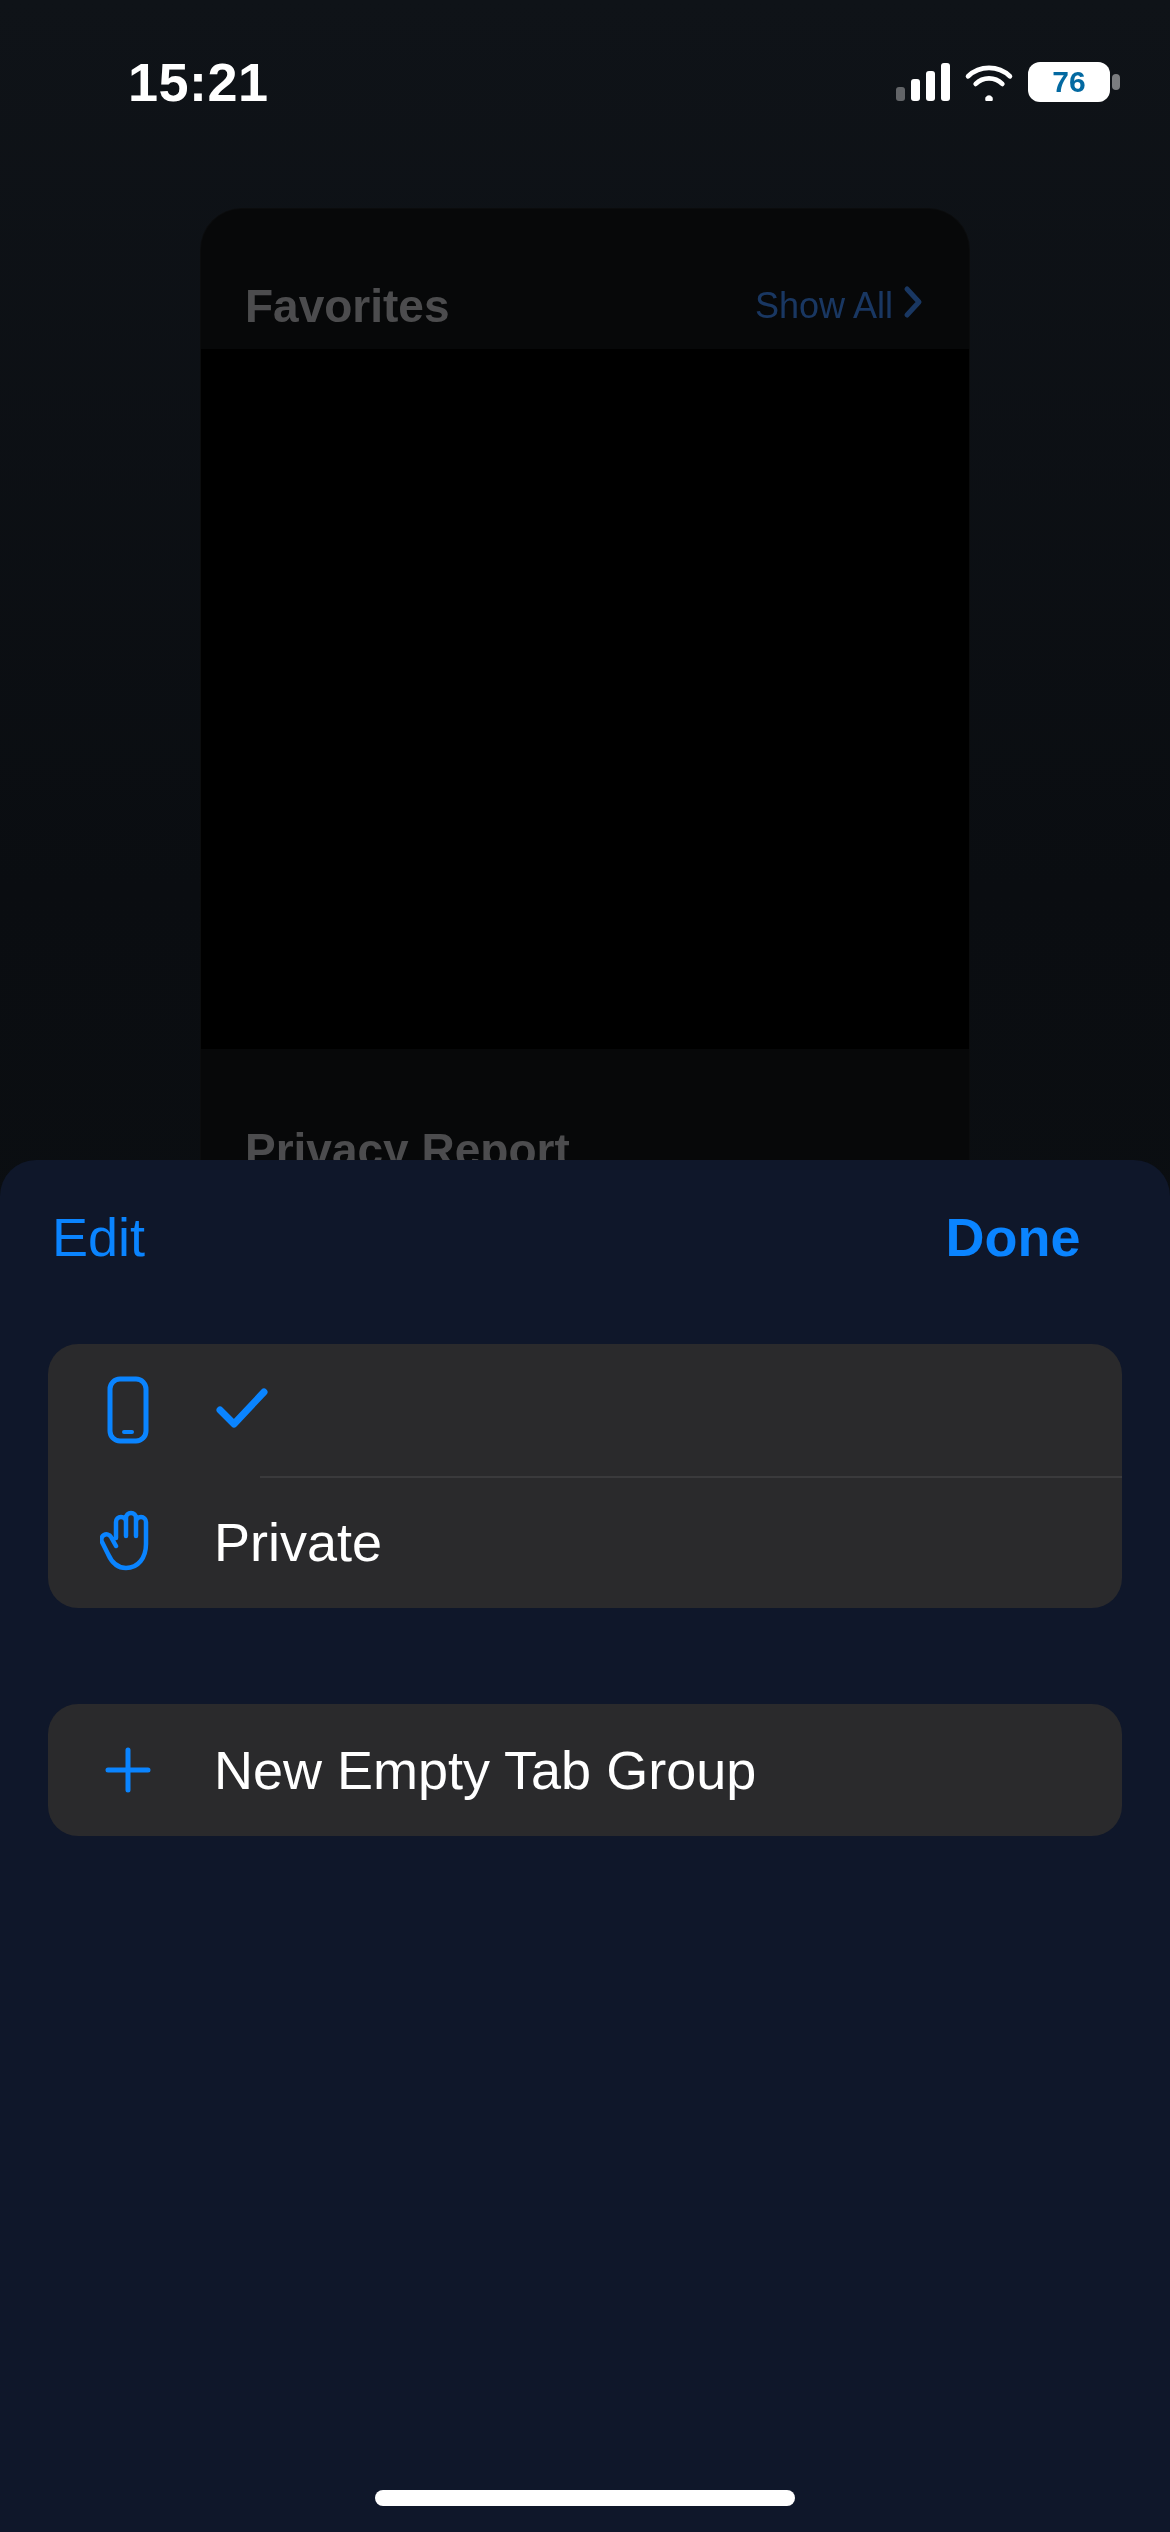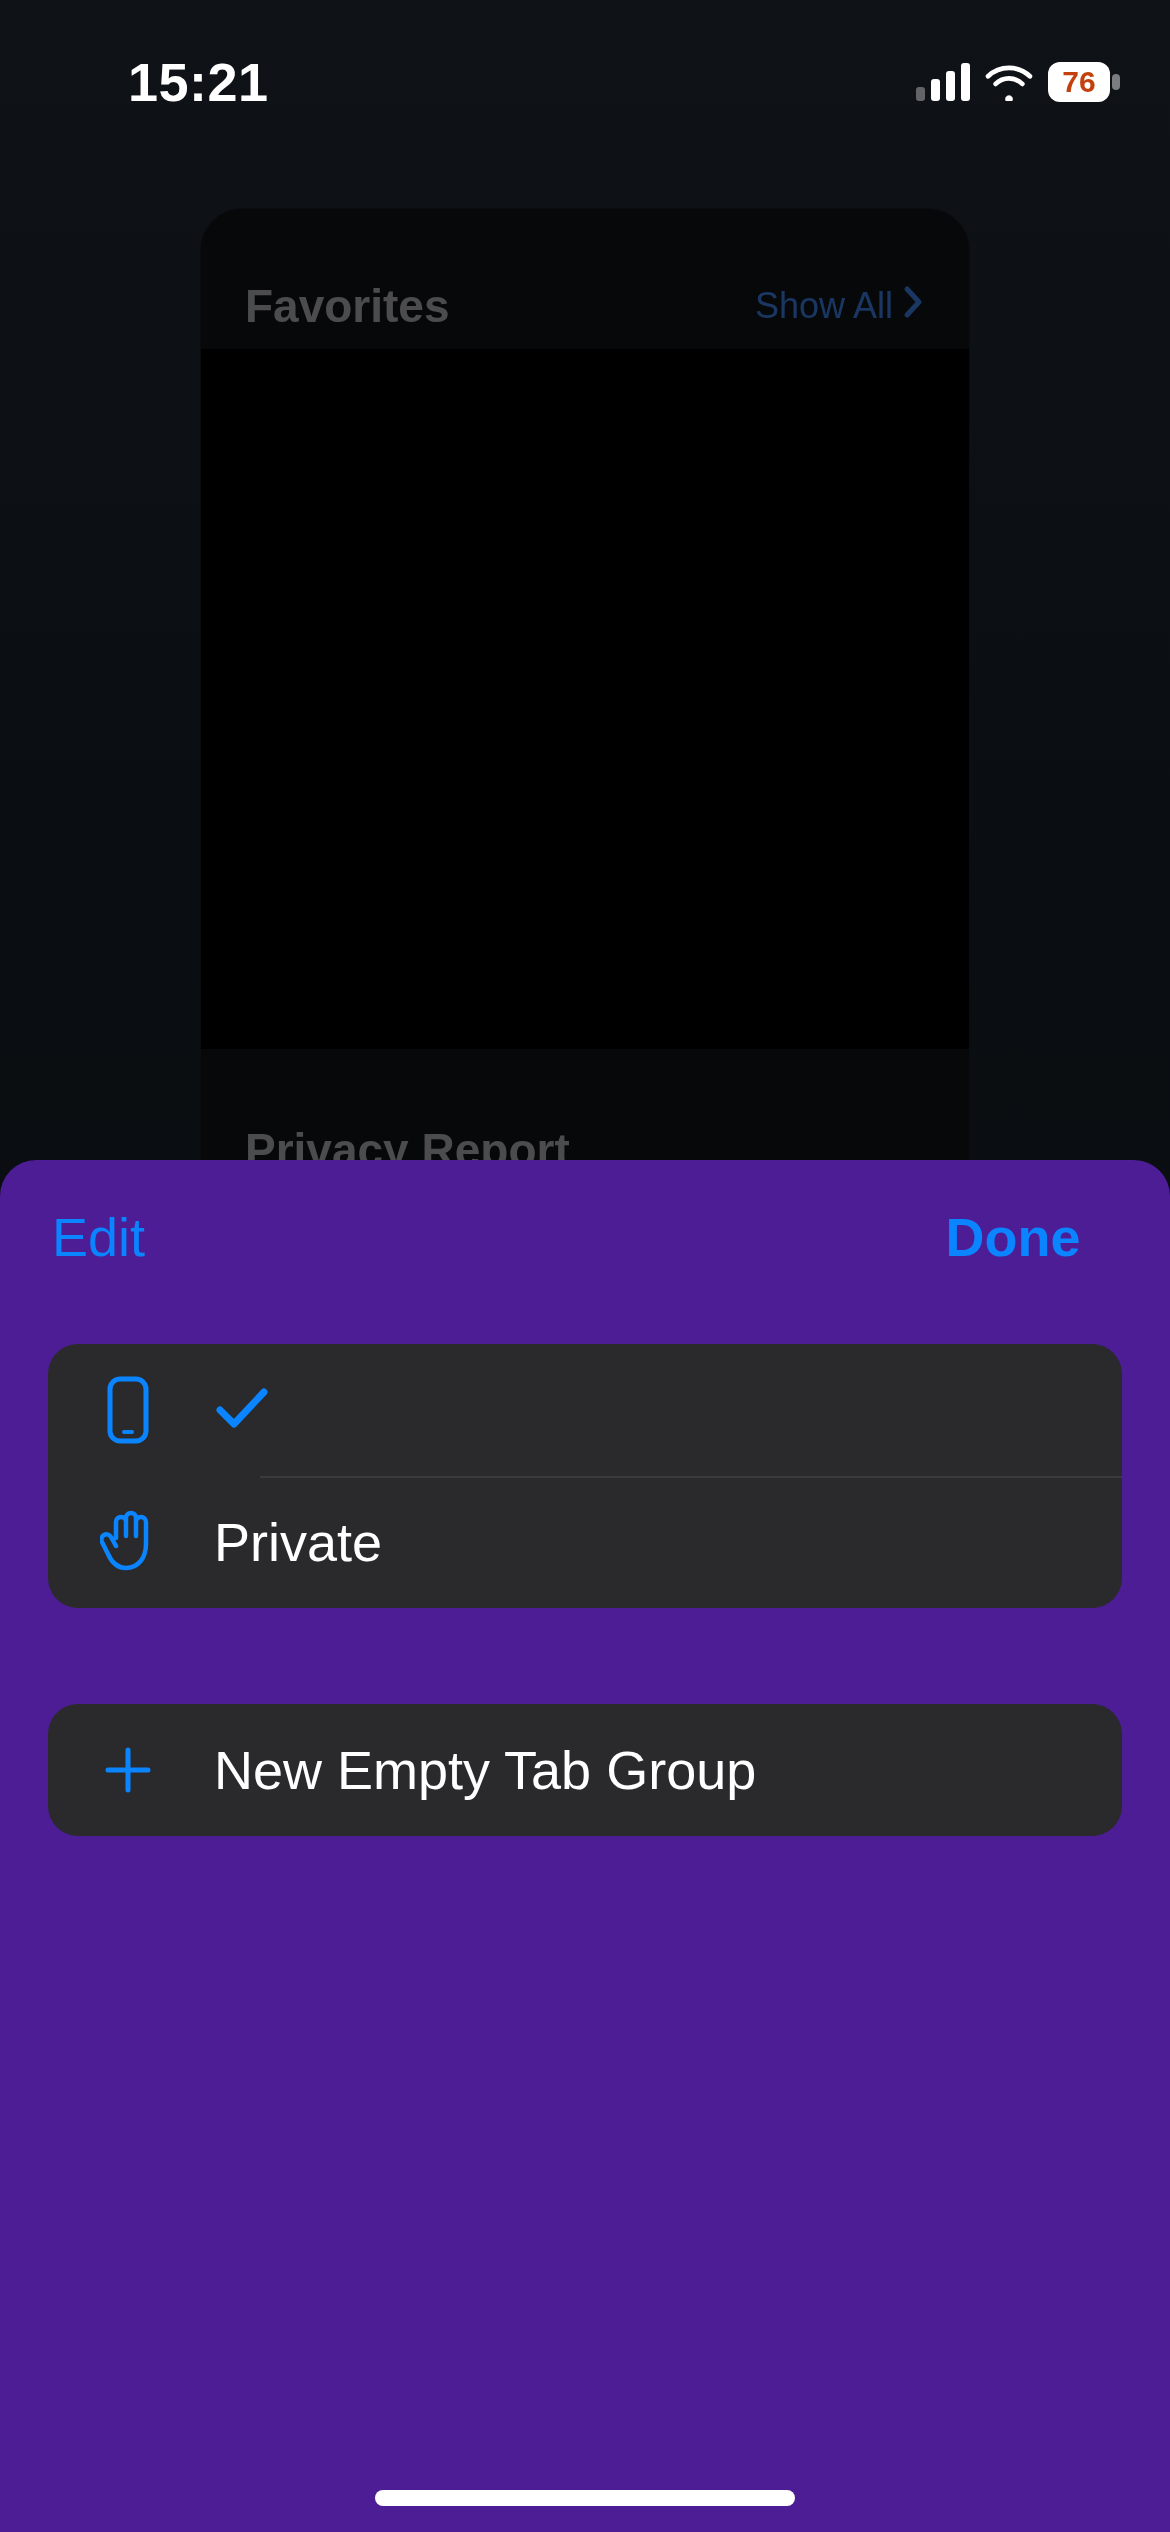--- a/index.html
+++ b/index.html
@@ -39,23 +39,23 @@
     .signal { display: flex; align-items: flex-end; gap: 6px; height: 38px; }
     .signal .bar { width: 9px; background: #ffffff; border-radius: 3px; }
     .signal .bar.dim { background: rgba(255,255,255,.35); }
     .signal .b1 { height: 14px; }
     .signal .b2 { height: 22px; }
     .signal .b3 { height: 30px; }
     .signal .b4 { height: 38px; }
     .wifi { width: 50px; height: 38px; display: flex; align-items: center; justify-content: center; }
     .battery-wrap { display: flex; align-items: center; gap: 6px; }
     .battery {
-      width: 62px; height: 40px; border-radius: 12px; background: #fff;
+      width: 82px; height: 40px; border-radius: 12px; background: #fff;
       display: flex; align-items: center; justify-content: center;
-      color: #c2410c; font-weight: 700; font-size: 30px; position: relative;
+      color: #0369a1; font-weight: 700; font-size: 30px; position: relative;
     }
     .battery .dim-seg {
       position: absolute; top: 0; right: 0; height: 100%; width: 20px;
       background: rgba(255,255,255,.35); border-top-right-radius: 12px; border-bottom-right-radius: 12px;
     }
     .battery .cap {
       position: absolute; right: -10px; top: 50%; transform: translateY(-50%);
       width: 8px; height: 16px; border-radius: 4px; background: rgba(255,255,255,.45);
     }
     .battery .txt { position: relative; z-index: 2; }
@@ -86,21 +86,21 @@
     .privacy-row { padding: 36px 44px; }
     .privacy-title { font-size: 46px; font-weight: 700; color: #8b8b8d; margin-top: 8px; }
     .card-black {
       position: absolute; left: 0; right: 0; top: 140px; height: 700px; background:#000;
     }
 
     
     .sheet {
       position: absolute;
       left: 0; right: 0; top: 1160px; bottom: 0;
-      background: #4c1d95;
+      background: #0f172a;
       border-top-left-radius: 36px;
       border-top-right-radius: 36px;
       padding: 0 0 0 0;
     }
     .sheet-header {
       display: flex; align-items: center; justify-content: space-between;
       padding: 46px 52px 46px 52px;
     }
     .sheet-header .title {
       font-size: 54px; font-weight: 700; color: #fff; flex: 1; text-align: center;

